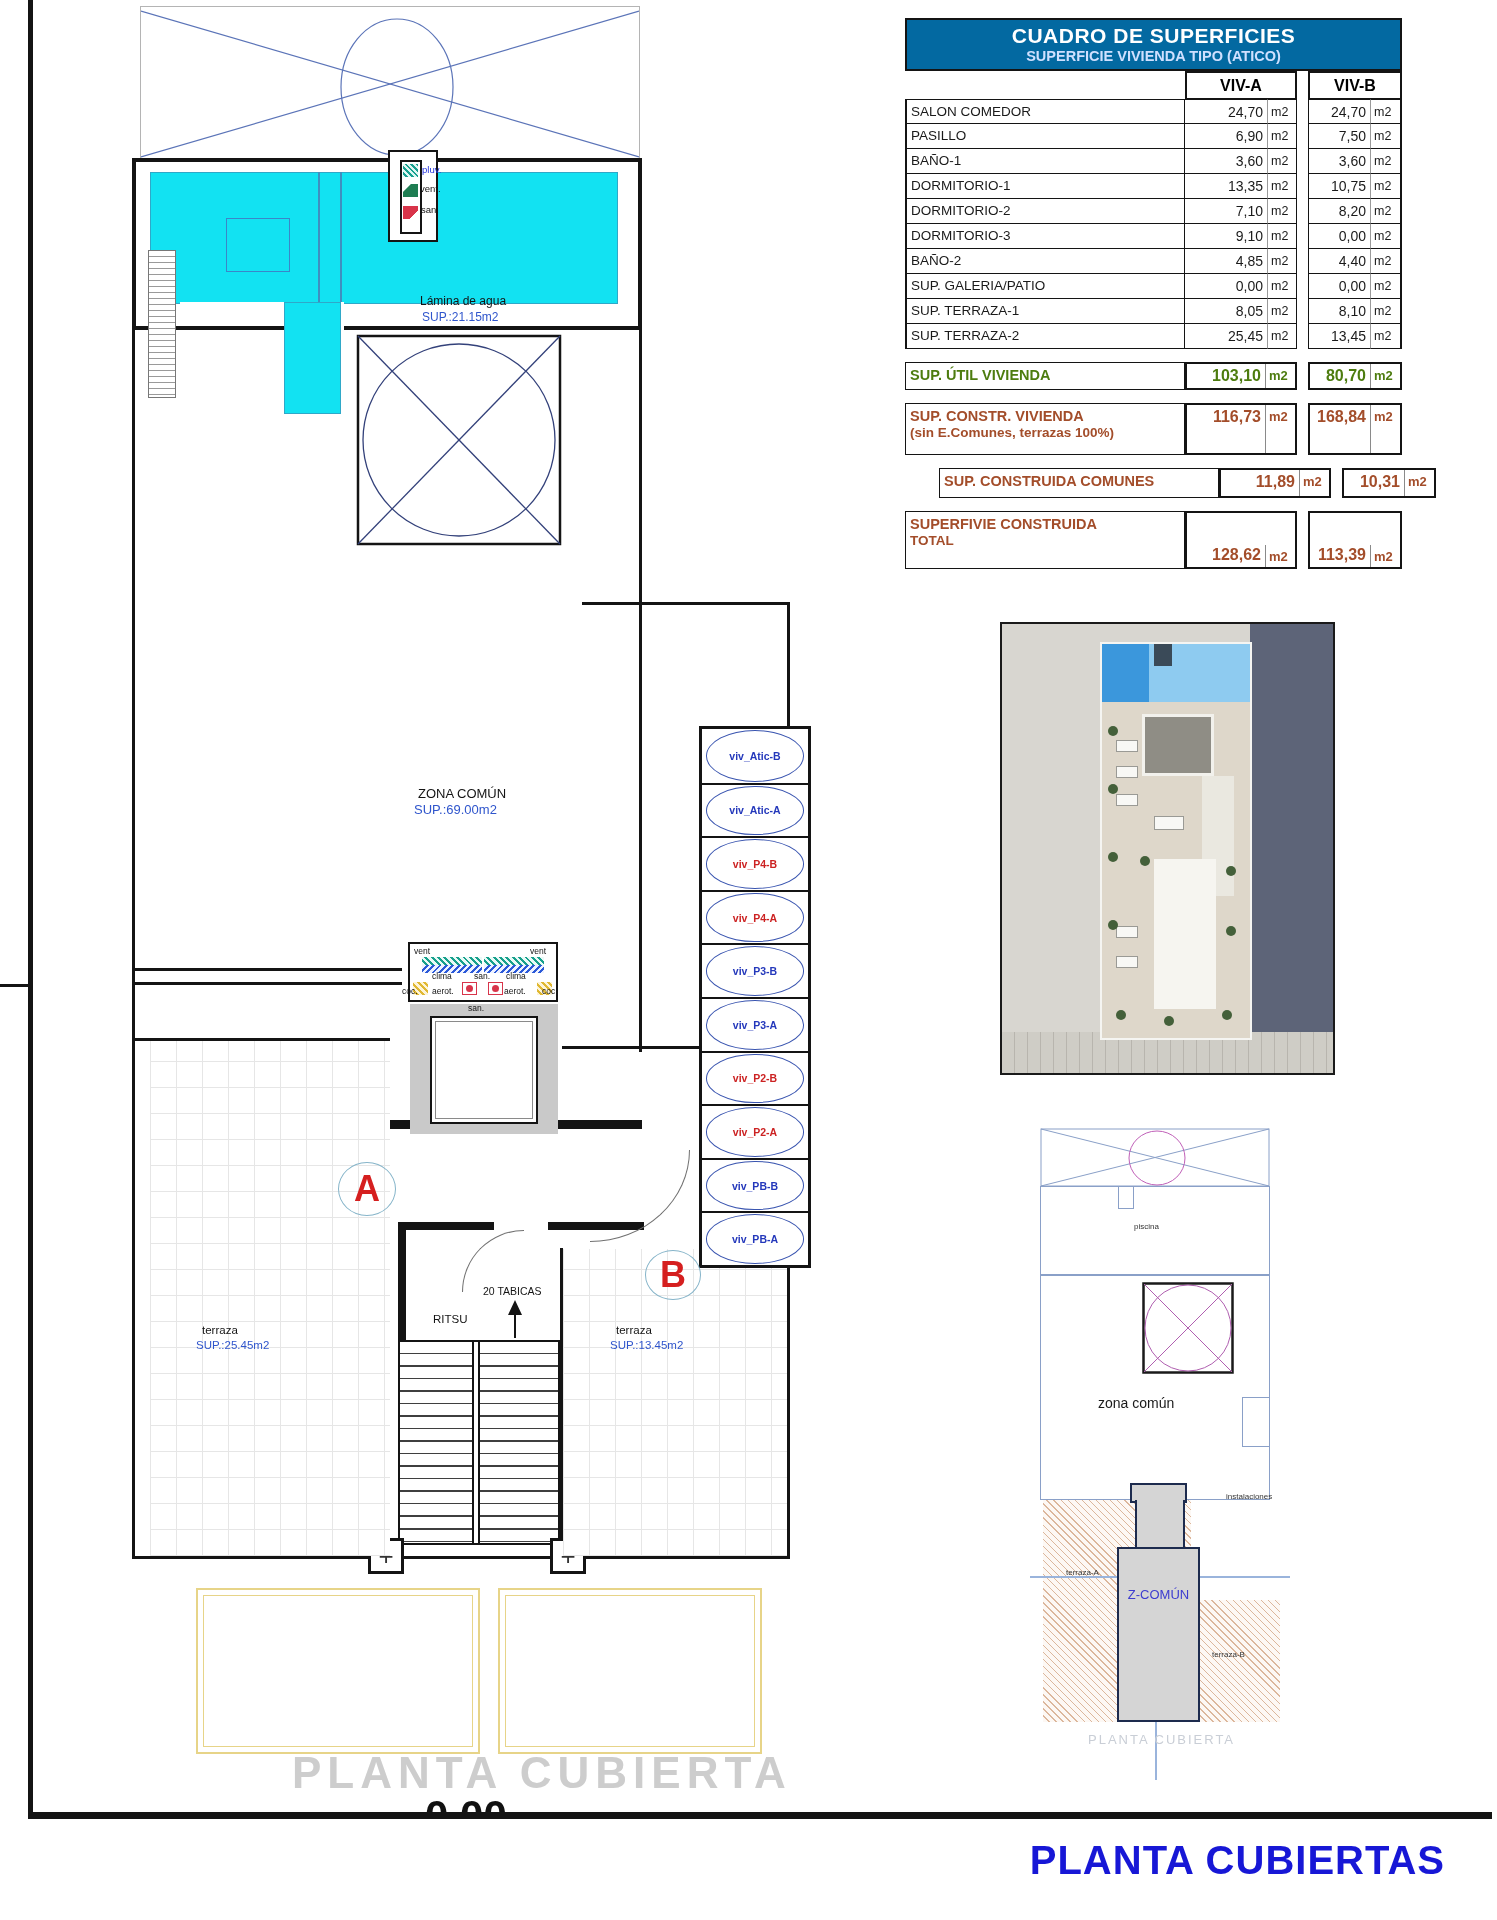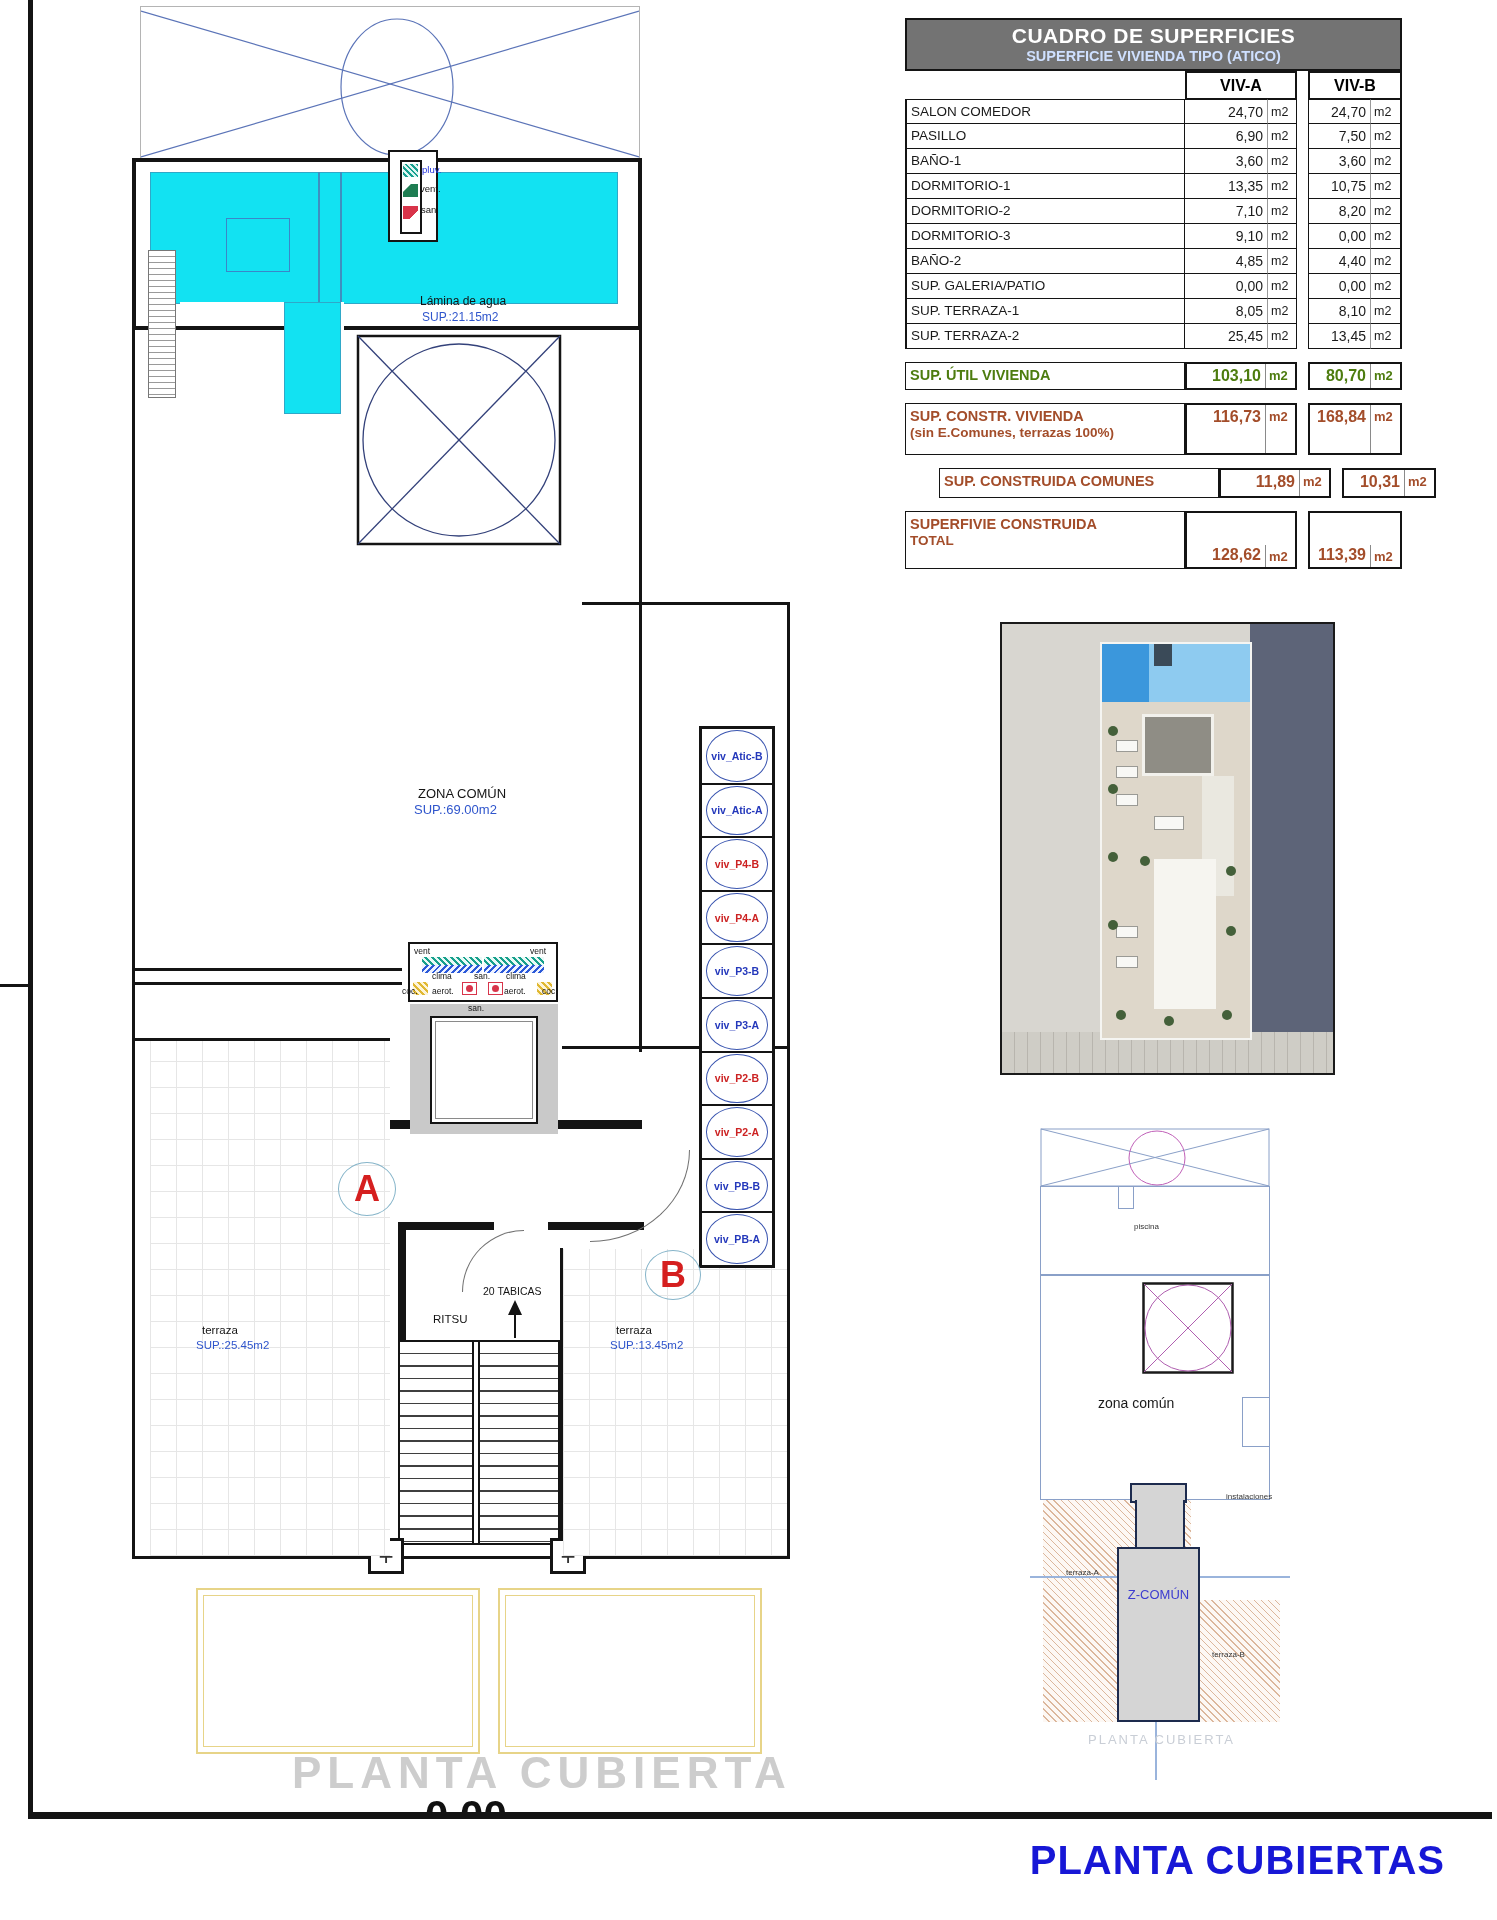--- a/index.html
+++ b/index.html
@@ -22,21 +22,21 @@
   .shaft-lbl { position:absolute; font-size:9.5px; color:#141414; white-space:nowrap; }
   .louver { left:148px; top:250px; width:28px; height:148px; border:1px solid #777;
             background:repeating-linear-gradient(180deg,#ffffff 0 5px,#9a9a9a 5px 6px); }
   .skylight { left:356px; top:334px; width:206px; height:212px; }
   .plan-lbl { position:absolute; font-size:12px; color:#141414; white-space:nowrap; }
   .plan-lbl.blue { color:#2f55cc; }
   .plan-lbl.big { font-size:13px; }
   .tiles { position:absolute; background-color:#fff;
     background-image:repeating-linear-gradient(0deg,#e6e6e6 0 1px,transparent 1px 26px),
                      repeating-linear-gradient(90deg,#e6e6e6 0 1px,transparent 1px 26px); }
-  .riser-col { left:699px; top:726px; width:76px; height:542px; border:3px solid #141414; background:#fff; z-index:4; }
+  .riser-col { left:699px; top:726px; width:112px; height:542px; border:3px solid #141414; background:#fff; z-index:4; }
   .riser-cell { position:relative; width:100%; }
   .riser-cell + .riser-cell { border-top:2px solid #141414; }
   .riser-ellipse { position:absolute; inset:1px 4px; border:1.4px solid #3a55b0; border-radius:50%; }
   .riser-lbl { position:absolute; inset:0; display:flex; align-items:center; justify-content:center;
                font-size:10.5px; font-weight:bold; }
   .riser-lbl.blue { color:#2438bb; } .riser-lbl.red { color:#cc2222; }
   .svcbox { left:408px; top:942px; width:150px; height:60px; background:#fff; border:2.5px solid #141414; z-index:5; }
   .svc-lbl { position:absolute; font-size:8.5px; color:#141414; white-space:nowrap; }
   .hatchblk { position:absolute; width:60px; height:16px; }
   .hatchblk .t { height:8px; background:repeating-linear-gradient(45deg,#eafaf7 0 2.5px,#17a08c 2.5px 4.5px); }
@@ -57,21 +57,21 @@
   .plus-box { position:absolute; width:36px; height:36px; border:3px solid #141414; background:#fff;
               display:flex; align-items:center; justify-content:center; font-size:26px; font-weight:300; color:#333; }
   .awning { position:absolute; border:2px solid #e7d488; }
   .awning::after { content:""; position:absolute; inset:5px; border:1px solid #e7d488; }
   .gray-title { left:292px; top:1748px; font-size:44px; font-weight:bold; color:#cdcdcd; letter-spacing:6px; }
   .level-clip { left:425px; top:1792px; width:170px; height:26px; overflow:hidden; }
   .level-clip span { font-size:42px; font-weight:bold; color:#111; }
 
   
   .surtable { left:905px; top:18px; width:497px; }
-  .t-head { background:#737373; border:2px solid #141414; color:#fff; text-align:center; padding:4px 0 5px; }
+  .t-head { background:#0369a1; border:2px solid #141414; color:#fff; text-align:center; padding:4px 0 5px; }
   .t-head .tt { font-size:21px; font-weight:bold; letter-spacing:.5px; }
   .t-head .st { font-size:14.5px; font-weight:bold; color:#cfe0ff; }
   .trow, .t-cols, .sumrow { display:grid; grid-template-columns:280px 82px 30px 11px 62px 32px; }
   .t-cols { height:28px; }
   .t-cols .box { font-size:16px; font-weight:bold; text-align:center; line-height:25px;
                  border:2px solid #141414; border-bottom:2px solid #141414; }
   .trow { height:25px; font-size:13.5px; color:#1a1a1a; }
   .trow .lbl { border-left:2px solid #141414; border-right:1.5px solid #141414; border-bottom:1.5px solid #141414;
                padding:4px 0 0 4px; white-space:nowrap; }
   .trow .av { border-bottom:1.5px solid #141414; text-align:right; padding:4px 4px 0 0; font-size:14px; }

